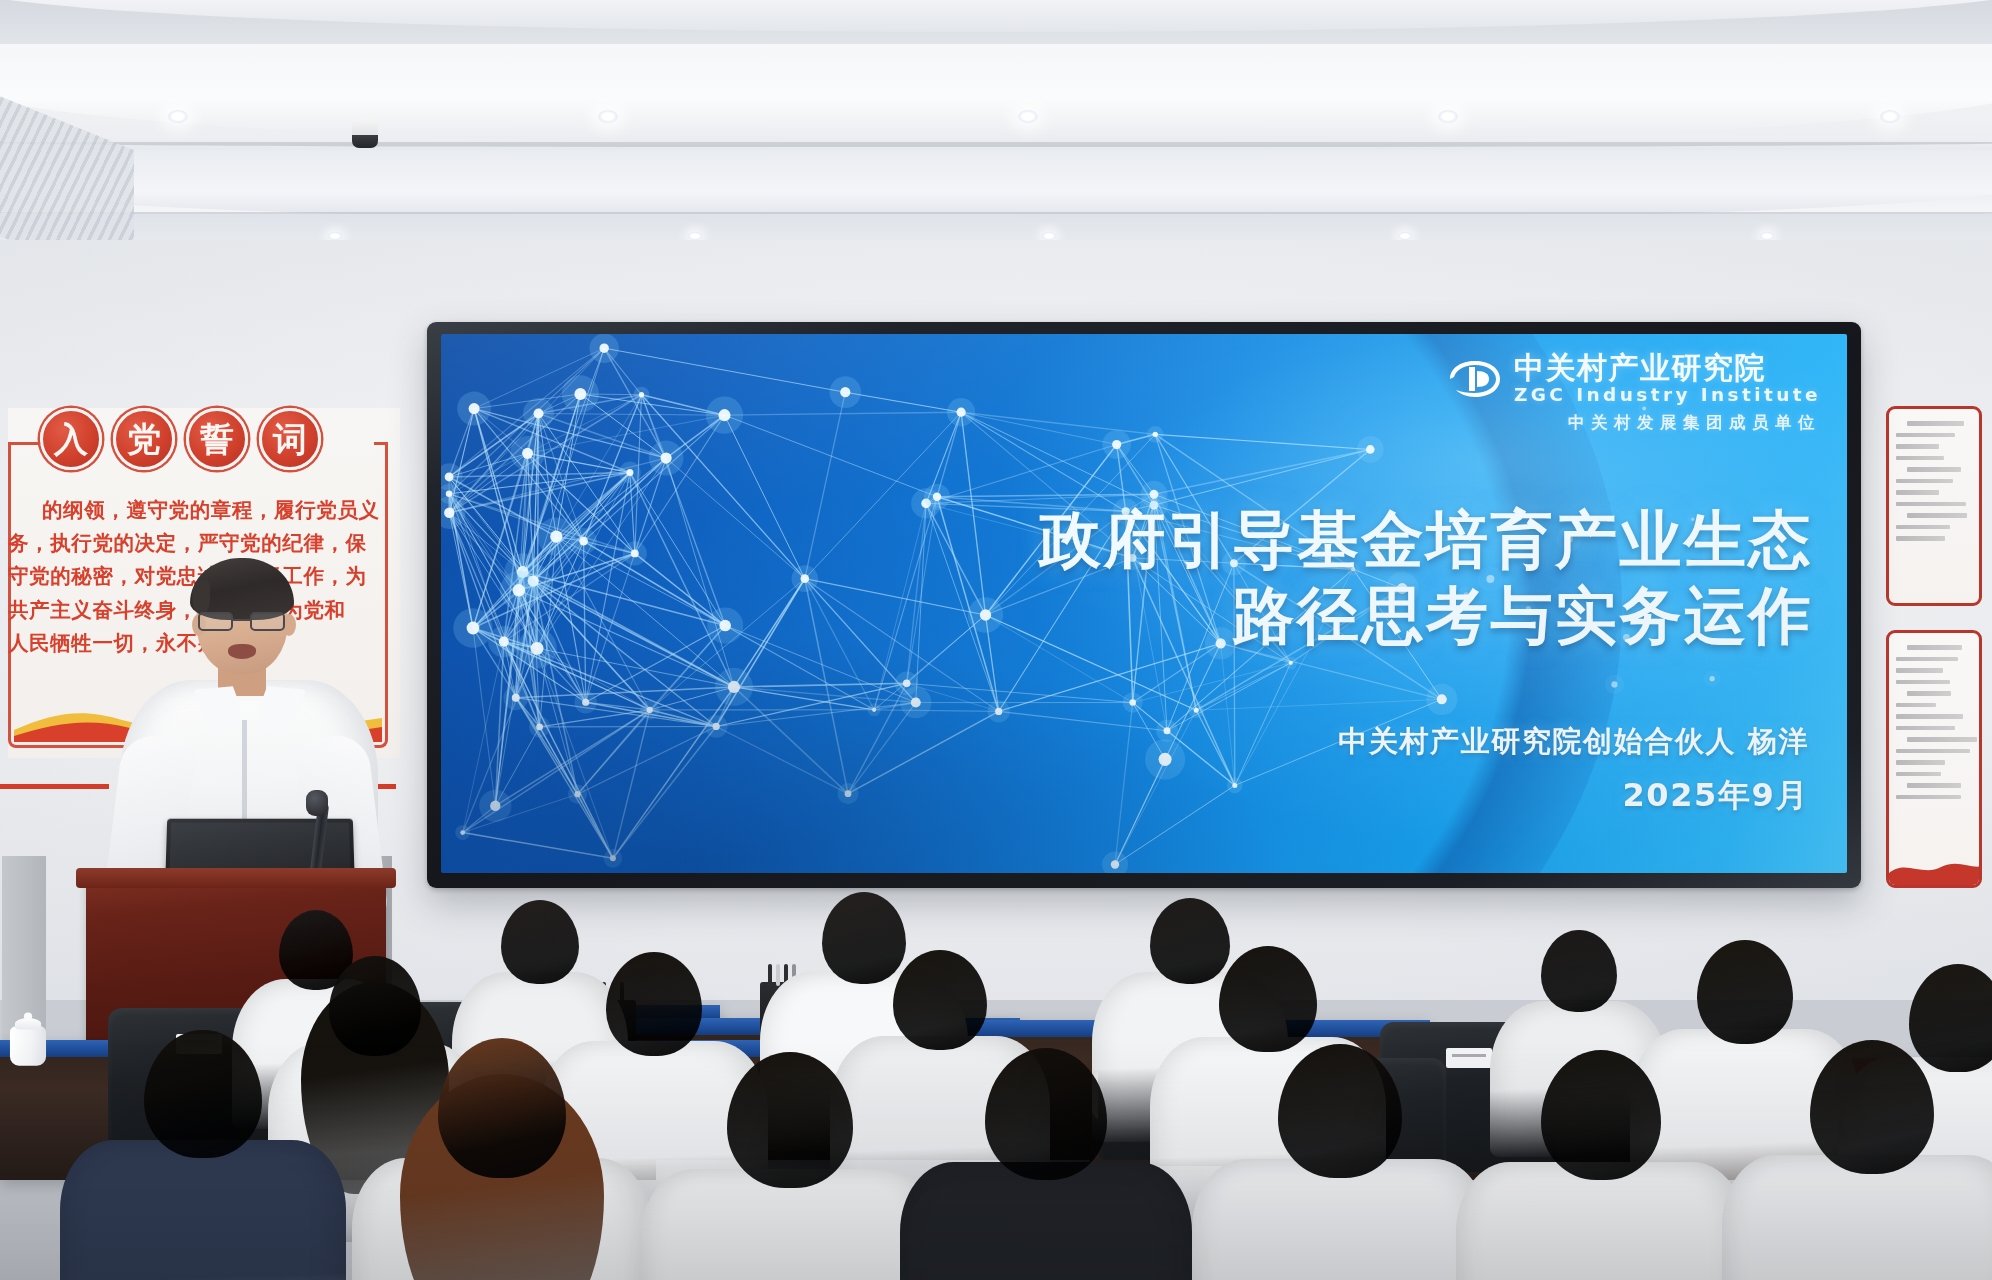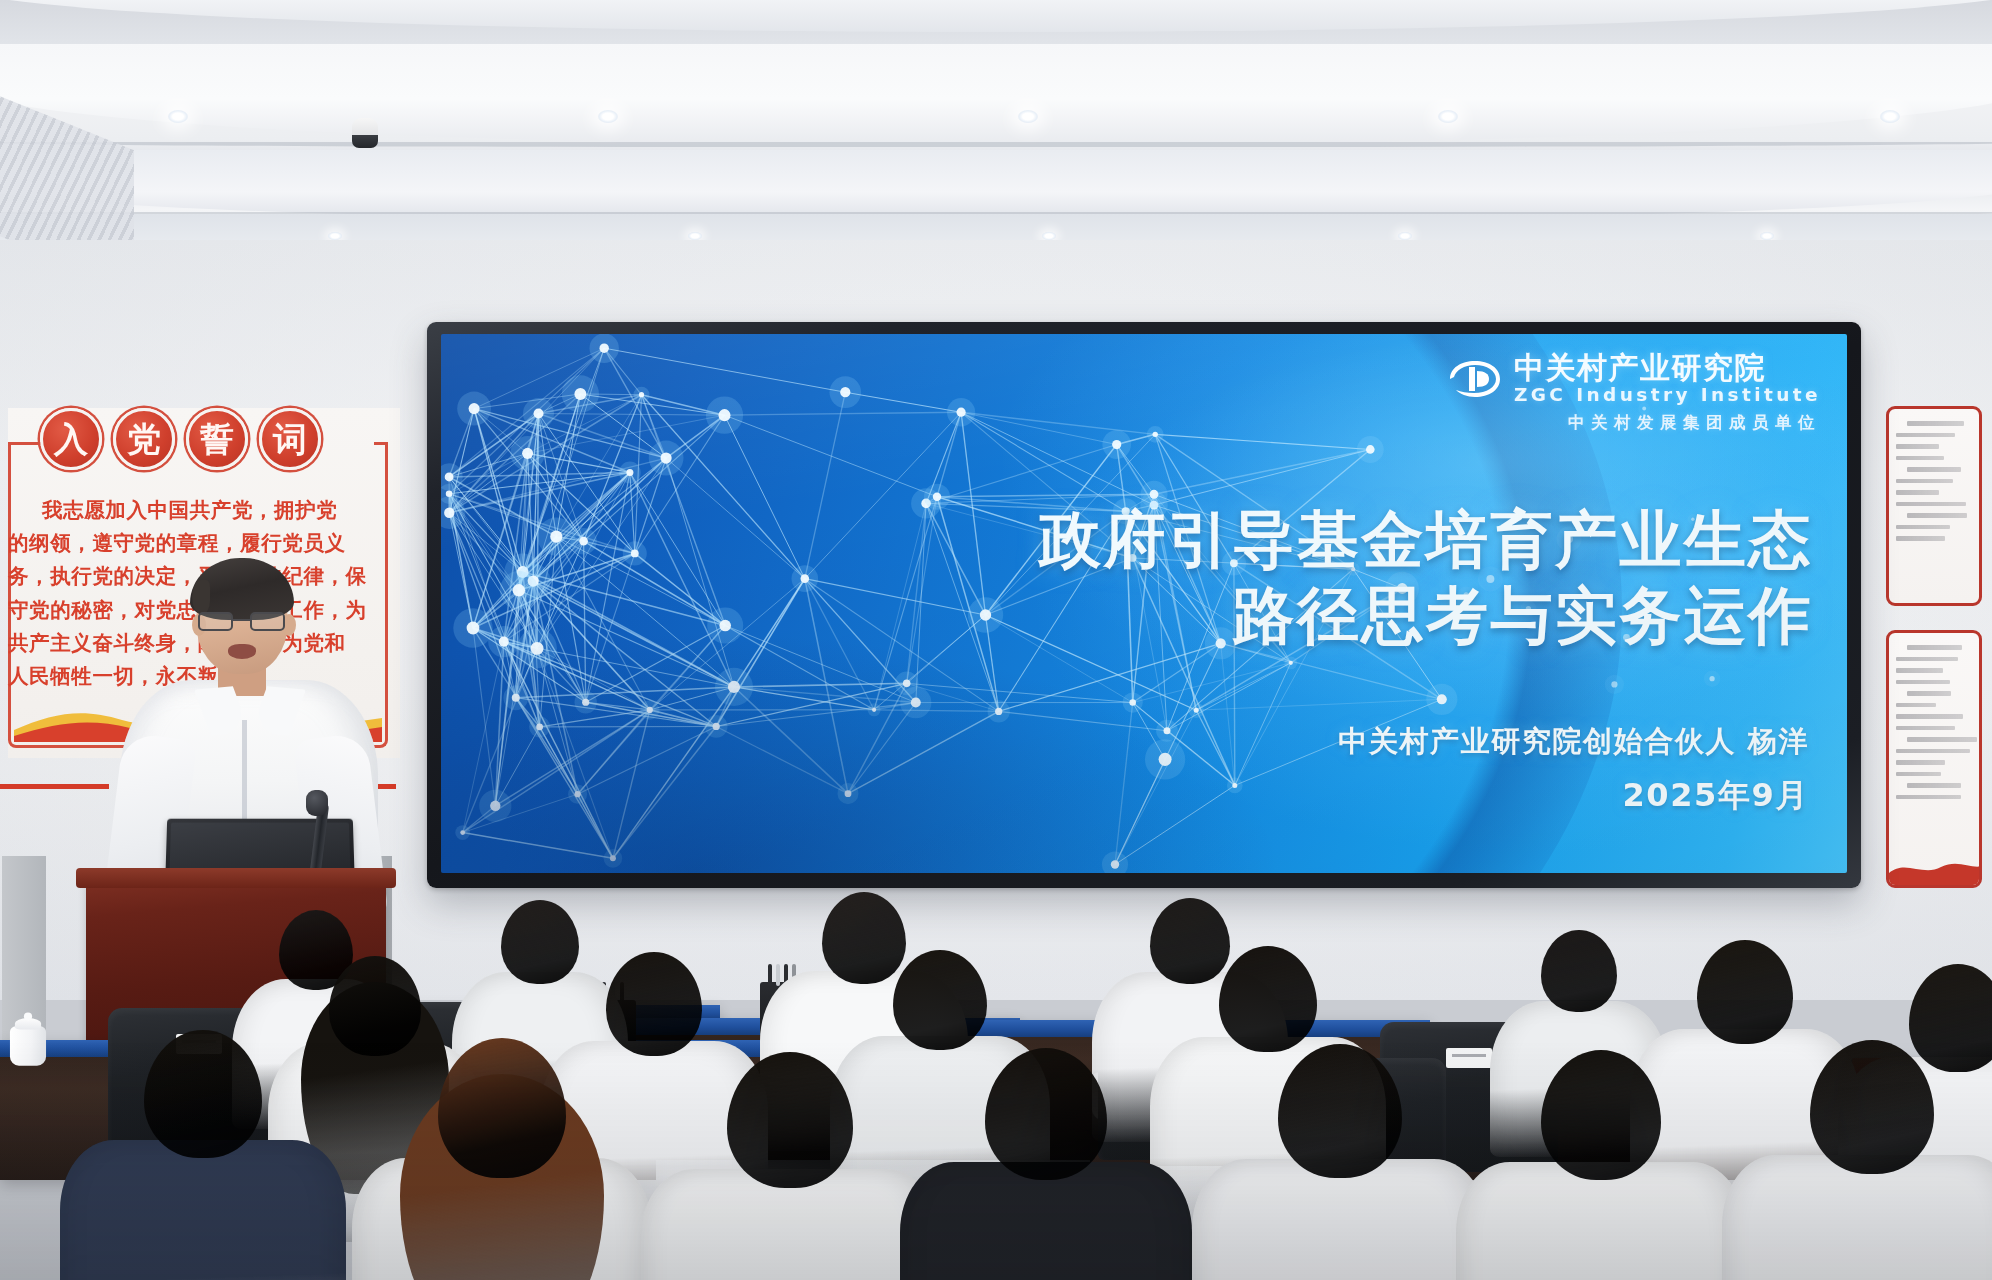--- a/index.html
+++ b/index.html
@@ -454,21 +454,20 @@
 
   <div class="oath-poster">
     <div class="oath-frame"></div>
     <div class="oath-badges" id="oath-badges">
         <div class="oath-badge">入</div>
         <div class="oath-badge">党</div>
         <div class="oath-badge">誓</div>
         <div class="oath-badge">词</div>
       </div>
     <div class="oath-body" id="oath-body">
-        <span class="l">我志愿加入中国共产党，拥护党</span>
         <span class="l">的纲领，遵守党的章程，履行党员义</span>
         <span class="l">务，执行党的决定，严守党的纪律，保</span>
         <span class="l">守党的秘密，对党忠诚，积极工作，为</span>
         <span class="l">共产主义奋斗终身，随时准备为党和</span>
         <span class="l">人民牺牲一切，永不叛党。</span>
       </div>
     <div class="oath-mountain">
       <svg width="368" height="42" viewBox="0 0 368 42" preserveAspectRatio="none">
         <path d="M0,30 C40,12 70,8 108,20 C150,33 182,10 224,14 C266,18 300,32 340,22 L368,18 L368,42 L0,42 Z" fill="#f0b92c" opacity="0.92"></path>
         <path d="M0,36 C44,22 76,18 116,28 C158,39 190,20 232,24 C274,28 308,38 348,30 L368,27 L368,42 L0,42 Z" fill="#d8402c"></path>

